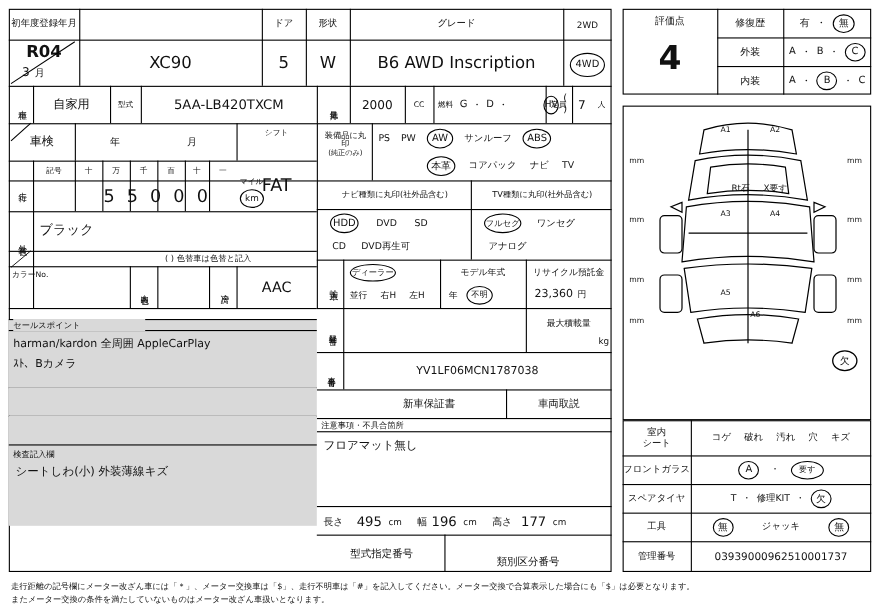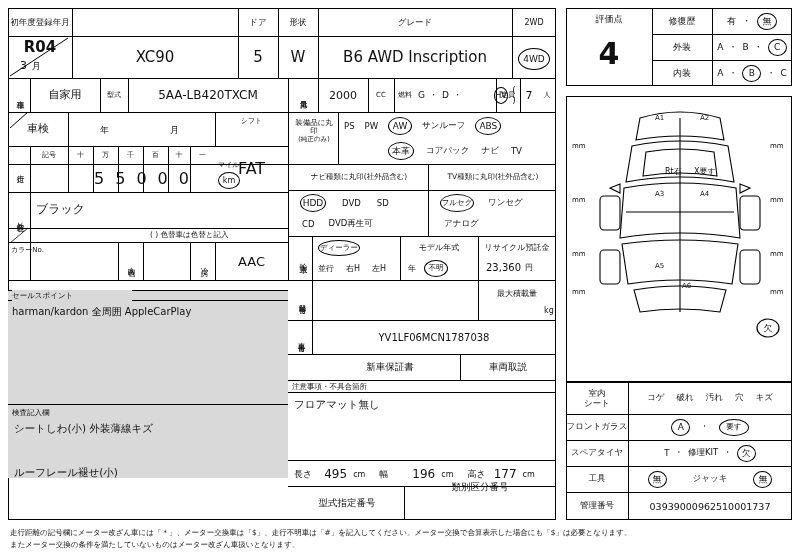--- a/index.html
+++ b/index.html
@@ -266,44 +266,44 @@
 
   <div class="line hr" style="left:288px; top:460px; width:268px;"></div>
   <div class="line hr" style="left:288px; top:486px; width:268px;"></div>
   <div class="line vr" style="left:404px; top:486px; height:34px;"></div>
 
   <div class="c lft" style="left:294px; top:462px; width:262px; height:24px; font-size:9px;">
     <span>長さ</span>
     <span style="margin-left:12px; font-size:12px;">495</span>
     <span style="margin-left:6px; font-size:8px;">cm</span>
     <span style="margin-left:14px;">幅</span>
-    <span style="margin-left:24px; font-size:12px;">196</span>
+    <span style="margin-left:4px; font-size:12px;">196</span>
     <span style="margin-left:6px; font-size:8px;">cm</span>
     <span style="margin-left:14px;">高さ</span>
     <span style="margin-left:8px; font-size:12px;">177</span>
     <span style="margin-left:6px; font-size:8px;">cm</span>
   </div>
   <div class="c ctr" style="left:290px; top:488px; width:114px; height:30px; font-size:9.5px;">型式指定番号</div>
-  <div class="c ctr" style="left:406px; top:472px; width:148px; height:30px; font-size:9.5px;">類別区分番号</div>
+  <div class="c ctr" style="left:406px; top:496px; width:148px; height:30px; font-size:9.5px;">類別区分番号</div>
 
   <div class="bx grayrow" style="left:8px; top:290px; width:280px; height:62px; border:none; background:#d9d9d9;"></div>
   <div class="line hr" style="left:8px; top:290px; width:280px;"></div>
   <div class="line hr" style="left:8px; top:300px; width:280px;"></div>
   <div class="line hr" style="left:8px; top:352px; width:280px;"></div>
   <div class="c lft xs" style="left:12px; top:290px; width:120px; height:11px; font-size:7.5px; background:#d9d9d9;">セールスポイント</div>
   <div class="c lft" style="left:12px; top:303px; width:270px; height:18px; font-size:10px;">harman/kardon 全周囲 AppleCarPlay</div>
+  <div class="c lft" style="left:12px; top:322px; width:270px; height:18px; font-size:10px;">ｽﾄ、Bカメラ</div>
 
   <div class="bx" style="left:8px; top:352px; width:280px; height:26px; border:none; background:#d9d9d9;"></div>
   <div class="line hr" style="left:8px; top:378px; width:280px;"></div>
 
   <div class="bx grayrow" style="left:8px; top:378px; width:280px; height:100px; border:none; background:#d9d9d9;"></div>
   <div class="line hr" style="left:8px; top:404px; width:280px;"></div>
   <div class="c lft xs" style="left:12px; top:406px; width:120px; height:14px; font-size:7.5px;">検査記入欄</div>
   <div class="c lft" style="left:14px; top:420px; width:270px; height:18px; font-size:10.5px;">シートしわ(小) 外装薄線キズ</div>
-  <div class="c lft" style="left:14px; top:464px; width:270px; height:18px; font-size:10.5px;">ルーフレール褪せ(小)</div>
 
   <div class="bx" style="left:566px; top:8px; width:226px; height:78px;"></div>
   <div class="line vr" style="left:652px; top:8px; height:78px;"></div>
   <div class="line vr" style="left:712px; top:8px; height:78px;"></div>
   <div class="line hr" style="left:652px; top:34px; width:140px;"></div>
   <div class="line hr" style="left:652px; top:60px; width:140px;"></div>
 
   <div class="c ctr xs" style="left:566px; top:12px; width:86px; height:14px; font-size:9px;">評価点</div>
   <div class="c ctr" style="left:566px; top:28px; width:86px; height:50px; font-size:30px; font-weight:bold;">4</div>
 

